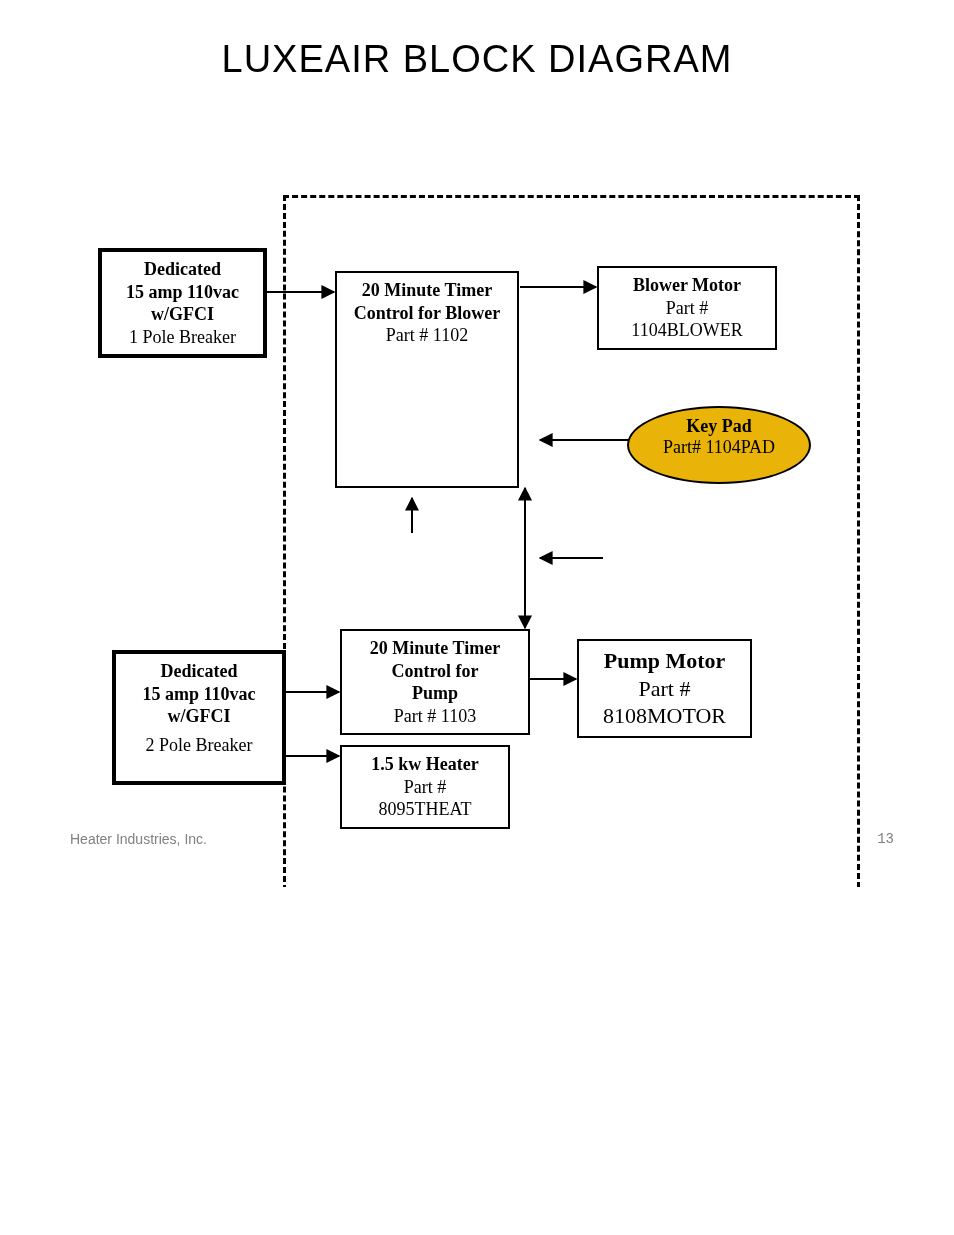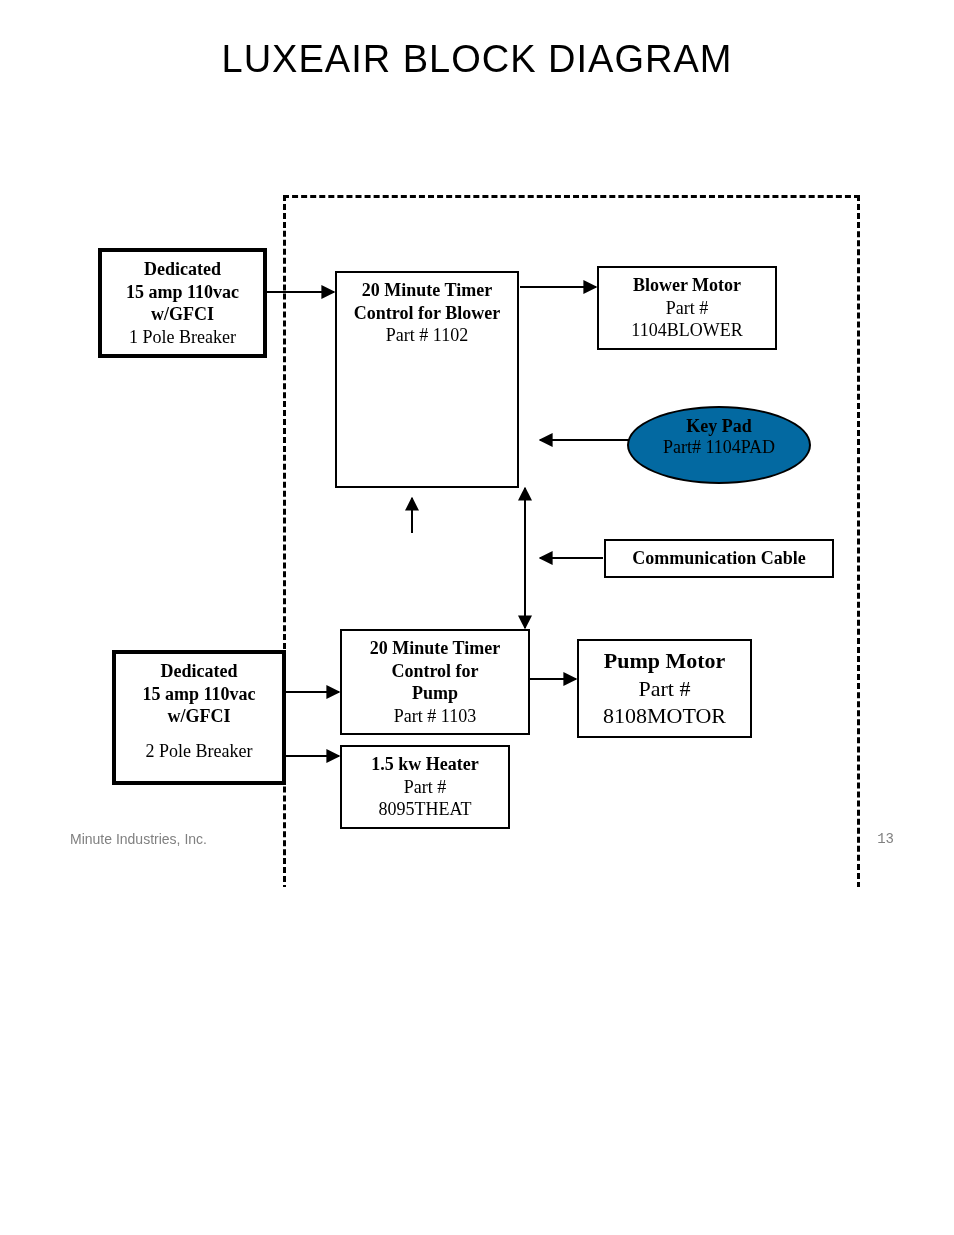--- a/index.html
+++ b/index.html
@@ -4,21 +4,21 @@
 <style>
   html,body{margin:0;padding:0;background:#fff;font-family:"Times New Roman",Times,serif;color:#000}
   .page{position:relative;width:954px;height:887px}
   .title{position:absolute;left:0;right:0;top:38px;text-align:center;font-family:Arial,Helvetica,sans-serif;font-size:38px;letter-spacing:1px}
   .dashbox{position:absolute;left:283px;top:195px;width:574px;height:696px;border:3px dashed #000;border-left:none}
   .dashleft{position:absolute;left:283px;top:195px;width:0;height:696px;border-left:3px dashed #000}
   .node{position:absolute;border:2px solid #000;background:#fff;text-align:center;line-height:1.25}
   .thick{border-width:4px}
   .node .bold{font-weight:bold}
   .node .line{display:block}
-  .ellipse{position:absolute;border:2px solid #000;border-radius:50%;background:#0369a1;text-align:center}
+  .ellipse{position:absolute;border:2px solid #000;border-radius:50%;background:#eab308;text-align:center}
   .ellipse .bold{font-weight:bold;display:block}
   .ellipse .line{display:block}
   svg.wires{position:absolute;left:0;top:0;width:954px;height:1235px;pointer-events:none}
   .footer-left{position:absolute;left:70px;bottom:40px;font-family:Arial,Helvetica,sans-serif;font-size:14px;color:#808080}
   .footer-right{position:absolute;right:60px;bottom:40px;font-family:Liberation Mono, monospace;font-size:14px;color:#808080}
   .pad{padding:6px 8px}
 </style>
 </head>
 <body>
 
@@ -75,45 +75,42 @@
     <span class="line">Part #</span>
     <span class="line">1104BLOWER</span>
   </div>
 
   <div class="ellipse" style="left:627px; top:406px; width:180px; height:66px; font-size:18px; padding-top:8px">
     <span class="bold">Key Pad</span>
     <span class="line">Part# 1104PAD</span>
   </div>
 
 
-  <div class="node pad" style="left:604px; top:539px; width:210px; font-size:18px">
-    <span class="line bold">Communication Cable</span>
-  </div>
 
   <div class="node pad" style="left:340px; top:629px; width:170px; font-size:18px">
     <span class="line bold">20 Minute Timer</span>
     <span class="line bold">Control for</span>
     <span class="line bold">Pump</span>
     <span class="line">Part # 1103</span>
   </div>
 
   <div class="node pad" style="left:577px; top:639px; width:155px; font-size:22px">
     <span class="line bold">Pump Motor</span>
     <span class="line">Part #</span>
     <span class="line">8108MOTOR</span>
   </div>
 
   <div class="node thick pad" style="left:112px; top:650px; width:150px; height:115px; font-size:18px">
     <span class="line bold">Dedicated</span>
     <span class="line bold">15 amp 110vac</span>
     <span class="line bold">w/GFCI</span>
-    <span class="line" style="display:block;margin-top:12px">2 Pole Breaker</span>
+    <span class="line" style="display:block;margin-top:6px">2 Pole Breaker</span>
   </div>
 
   <div class="node pad" style="left:340px; top:745px; width:150px; font-size:18px">
     <span class="line bold">1.5 kw Heater</span>
     <span class="line">Part #</span>
     <span class="line">8095THEAT</span>
   </div>
 
-  <div class="footer-left">Minute Industries, Inc.</div>
+  <div class="footer-left">Heater Industries, Inc.</div>
   <div class="footer-right">13</div>
 </div>
 
 </body></html>

